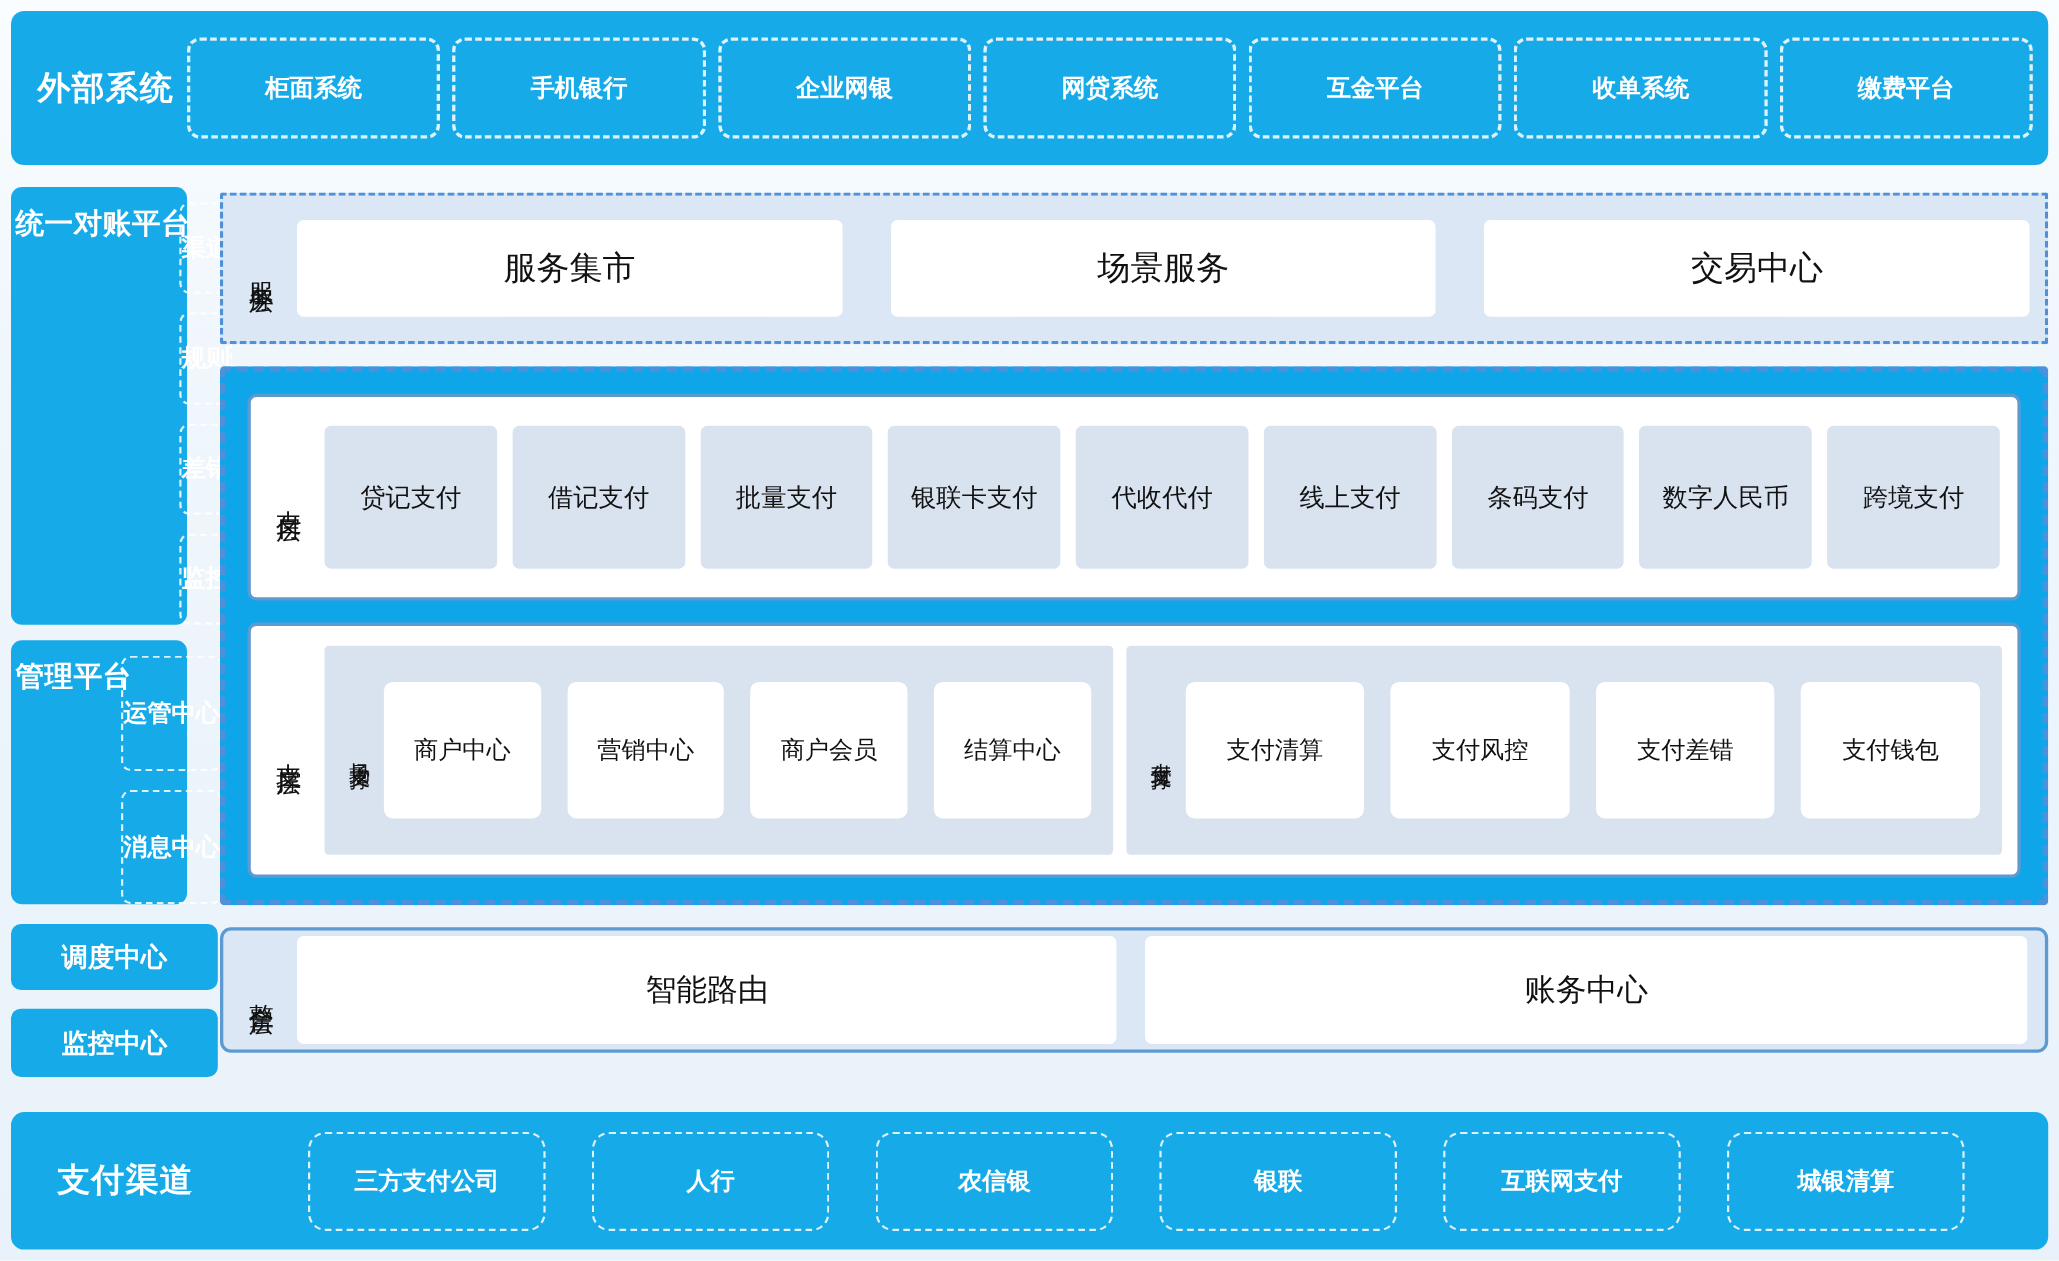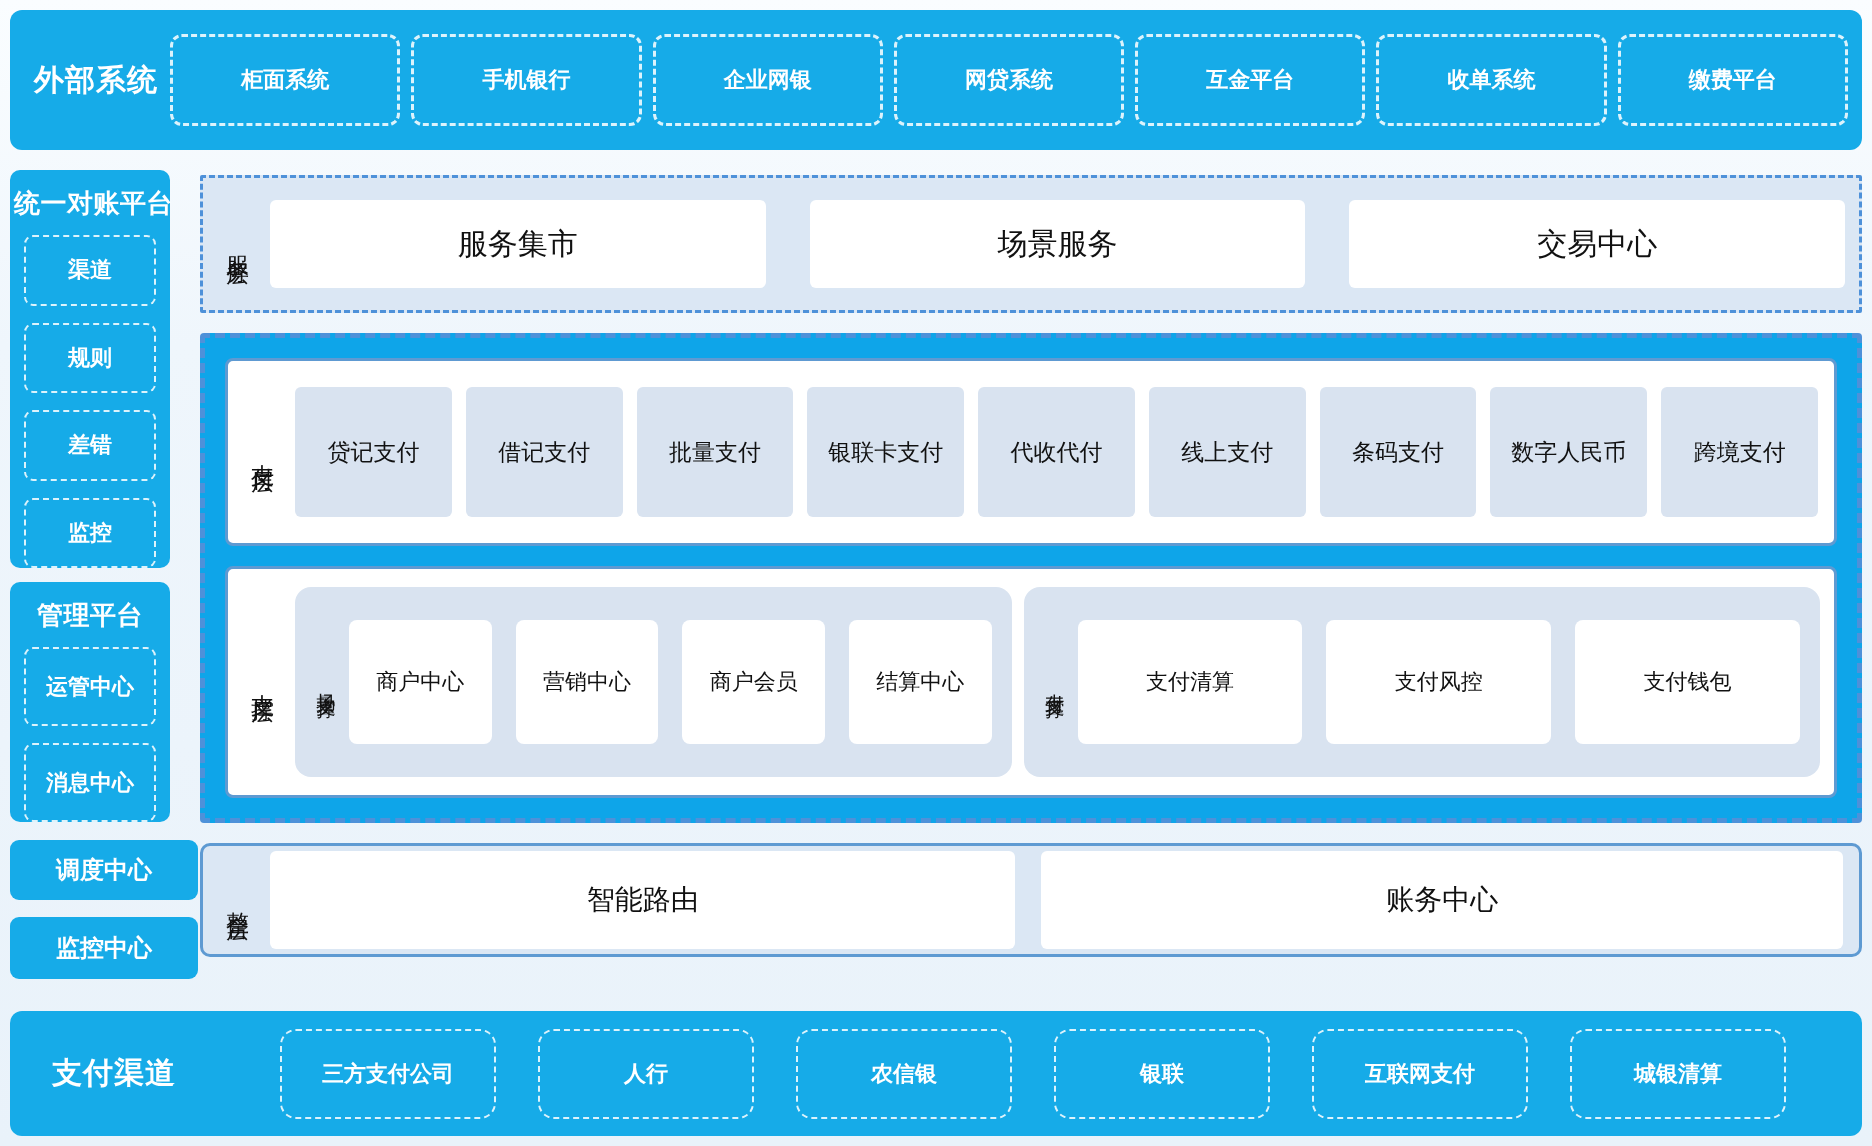--- a/index.html
+++ b/index.html
@@ -26,21 +26,21 @@
     font-size:22px; font-weight:600; color:#fff; white-space:nowrap;
   }
   .banner-item { flex:1; }
   .channel-item { flex:1; border-width:2px; border-radius:16px; }
 
   
   .middle { flex:1; display:flex; }
   .left-col { width:188px; flex:0 0 auto; display:flex; flex-direction:column; align-items:flex-start; }
 
   .side-panel { width:160px; background:#16abe8; border-radius:10px; color:#fff;
-    padding:14px 14px 0; display:flex; flex-direction:column; }
+    padding:14px 14px 0; display:flex; flex-direction:row; }
   .side-panel.recon { margin-top:20px; height:398px; }
   .side-panel.mgmt  { margin-top:14px; height:240px; }
   .side-title { font-size:26px; font-weight:bold; text-align:center; white-space:nowrap;
     margin:2px -10px 14px; letter-spacing:0.5px; }
   .side-items { flex:1; display:flex; flex-direction:column; gap:17px; }
   .side-item { flex:1; border-width:2.5px; border-radius:9px; font-size:22px; }
 
   .solid-box { width:188px; height:60px; background:#16abe8; border-radius:9px; color:#fff;
     font-size:24px; font-weight:700; display:flex; align-items:center; justify-content:center; }
   .solid-box.dispatch { margin-top:18px; }
@@ -67,21 +67,21 @@
     border:5px dashed #4e91d9; border-radius:4px; padding:20px 20px;
     display:flex; flex-direction:column; gap:20px; }
   .panel { background:#fff; border:3px solid #5e9ad2; border-radius:8px;
     display:flex; align-items:center; }
   .panel.payment { flex:0 0 188px; }
   .pay-items { flex:1; display:flex; gap:14px; height:130px; margin-right:16px; }
   .pay-item { flex:1; font-size:23px; }
 
   .panel.support { flex:1; }
   .support-groups { flex:1; display:flex; gap:12px; height:190px; margin-right:14px; }
-  .group { background:#d9e3f0; border-radius:16px; display:flex; align-items:center; }
+  .group { background:#d9e3f0; border-radius:4px; display:flex; align-items:center; }
   .group.g1 { flex:0.9; }
   .group.g2 { flex:1; }
   .g-label { writing-mode:vertical-lr; text-orientation:upright; white-space:nowrap;
     font-size:19px; color:#111; letter-spacing:2px; margin:0 10px 0 18px; }
   .g-items { flex:1; display:flex; gap:24px; height:124px; margin-right:20px; }
   .g-item { flex:1; font-size:22px; border-radius:8px; }
 
   
   .integration-layer { margin-top:20px; height:114px; background:#dbe7f4;
     border:3px solid #5e9ad2; border-radius:10px; display:flex; align-items:center; }
@@ -172,20 +172,21 @@
                   <div class="white-box g-item">营销中心</div>
                   <div class="white-box g-item">商户会员</div>
                   <div class="white-box g-item">结算中心</div>
                 </div>
             </div>
             <div class="group g2">
               <div class="g-label">支付支撑</div>
               <div class="g-items">
                   <div class="white-box g-item">支付清算</div>
                   <div class="white-box g-item">支付风控</div>
+                  <div class="white-box g-item">支付差错</div>
                   <div class="white-box g-item">支付钱包</div>
                 </div>
             </div>
           </div>
         </div>
       </div>
 
       <div class="integration-layer">
         <div class="v-label">整合层</div>
         <div class="int-items">

